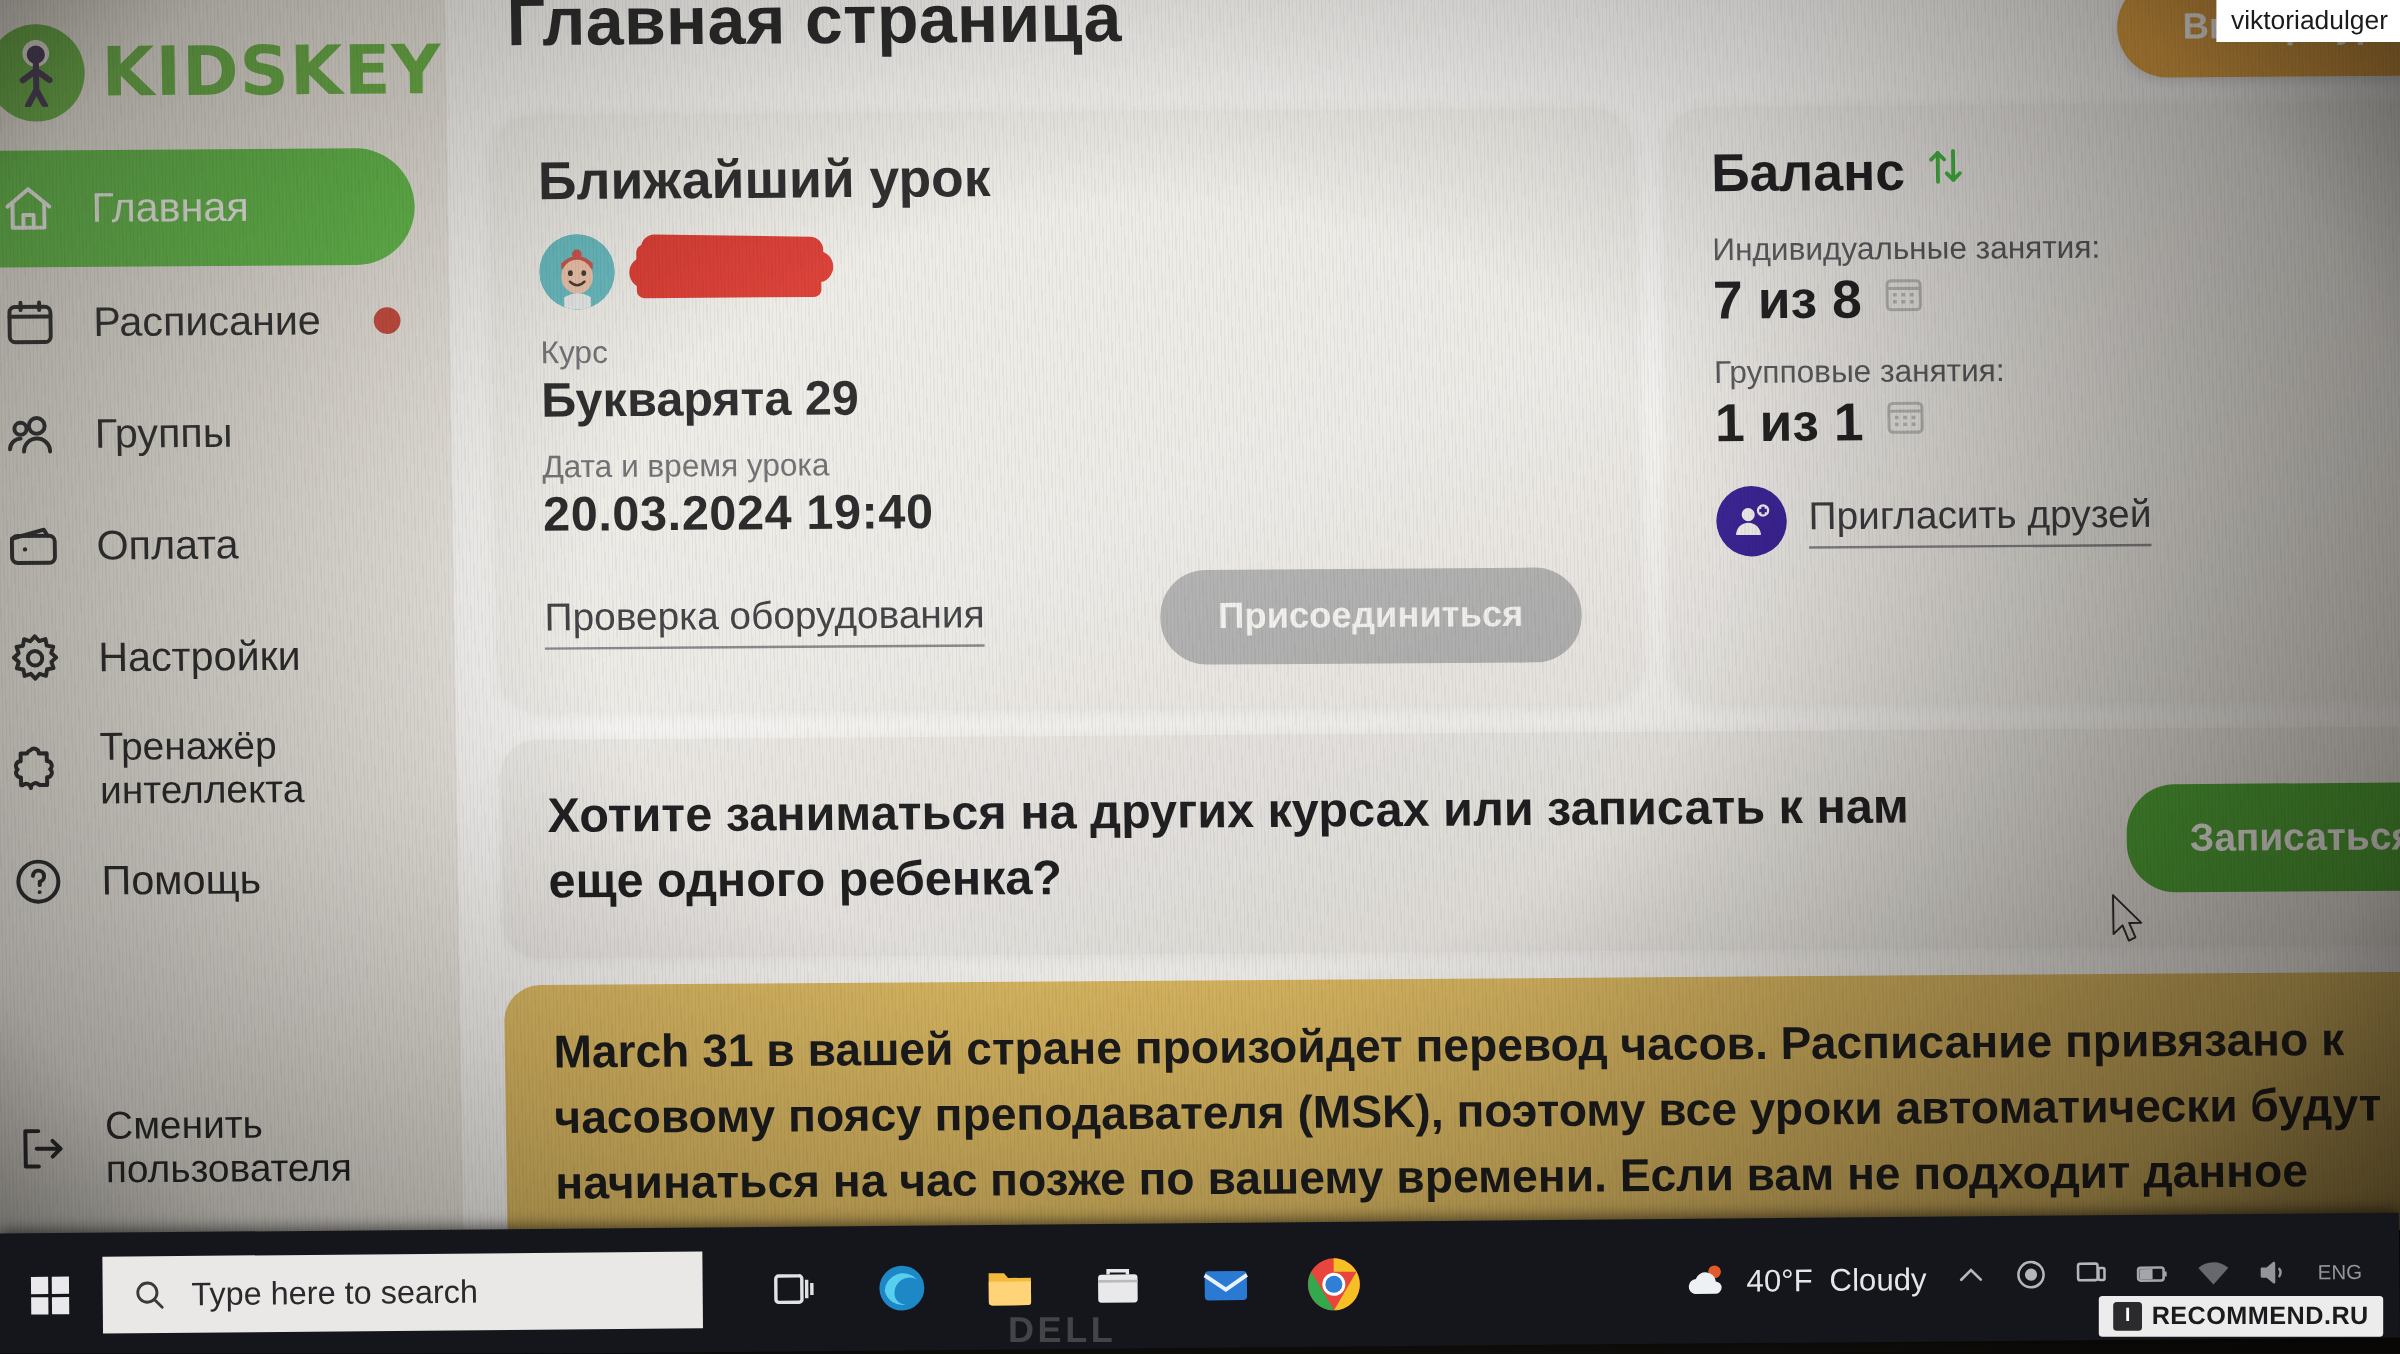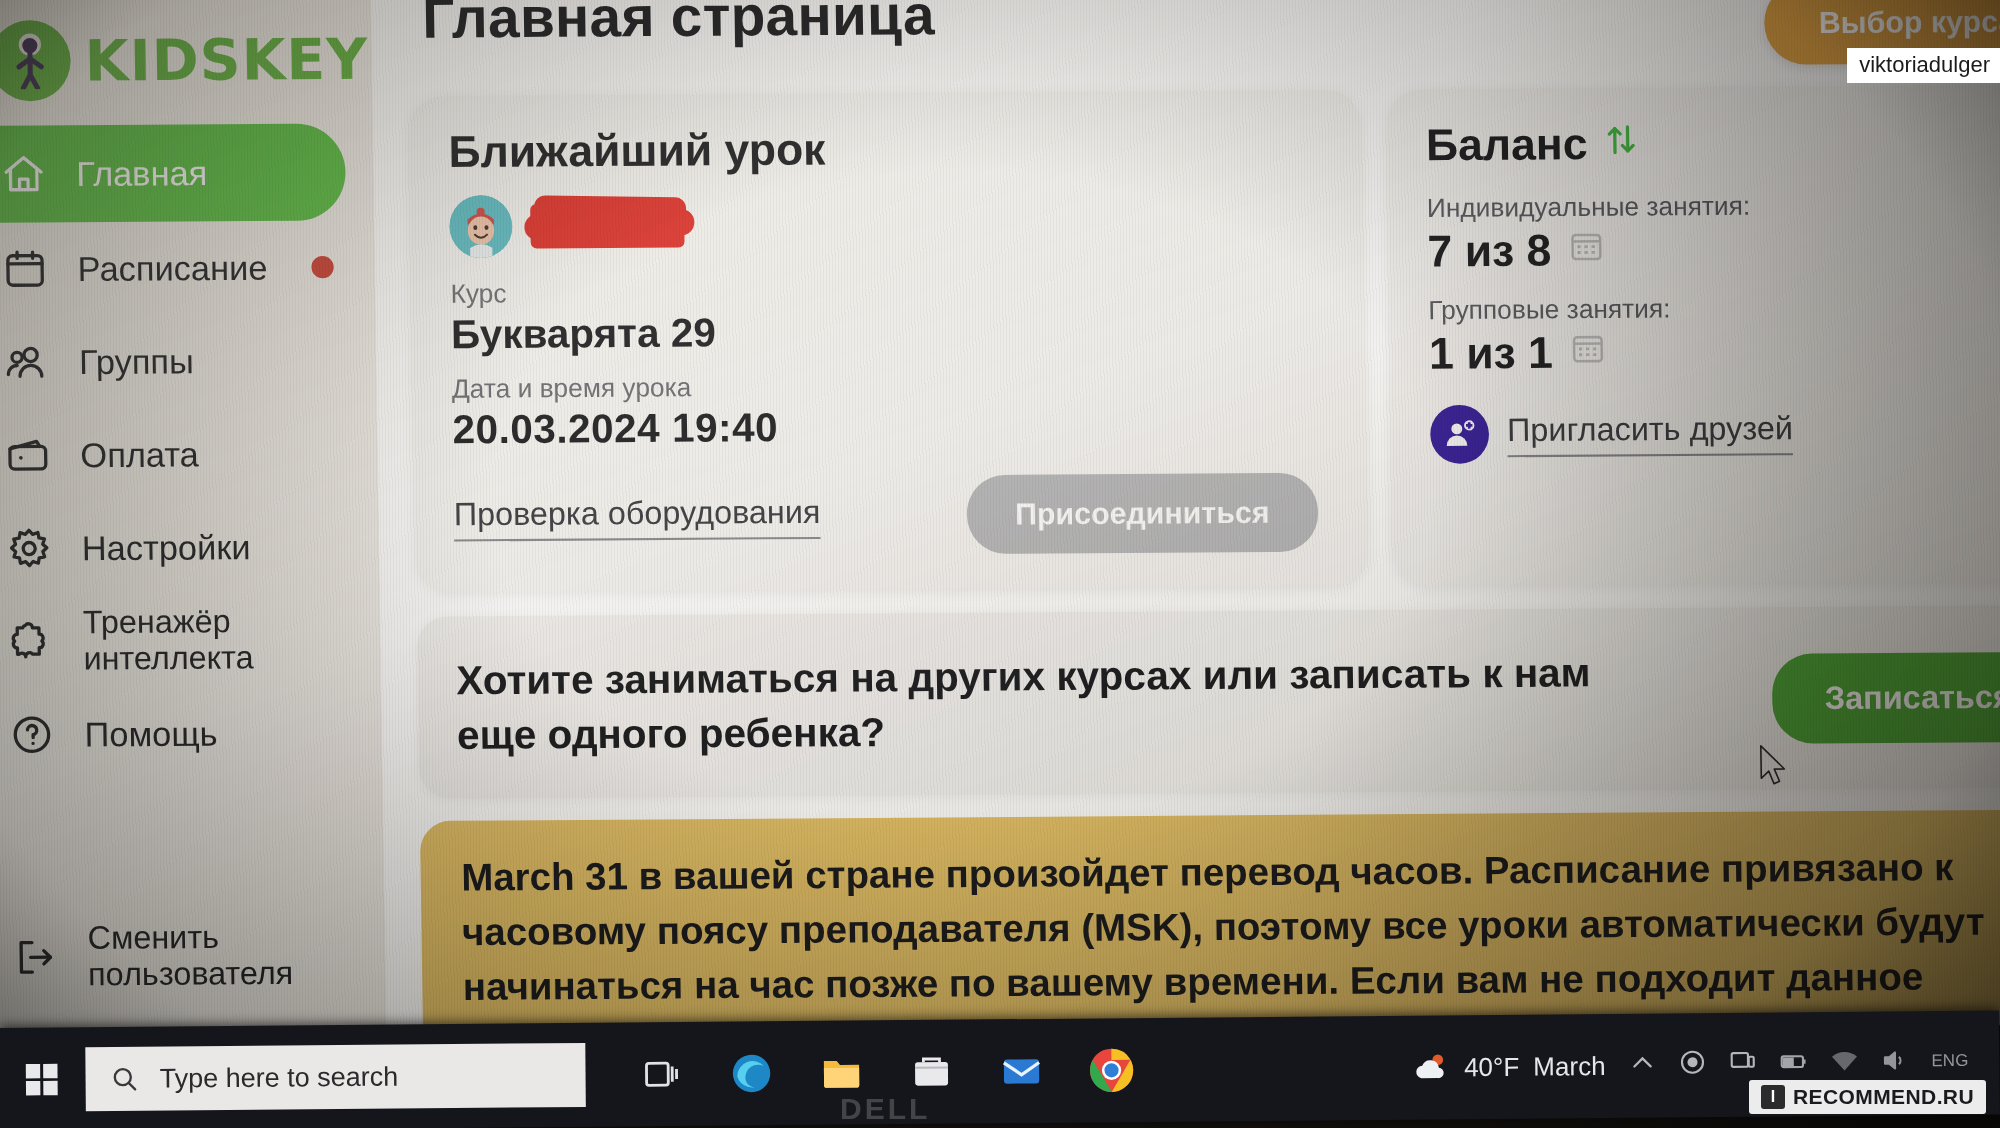--- a/index.html
+++ b/index.html
@@ -375,21 +375,20 @@
   }
   .tray-weather { display: flex; align-items: center; gap: 14px; }
   .tray-icons { display: flex; align-items: center; gap: 20px; opacity: 0.8; }
 
   
   .wm-user {
     position: absolute; right: 0; top: 0; z-index: 95;
     background: #ffffff; color: #1b1b1d;
     font-size: 22px;
     padding: 4px 10px 5px 12px;
-    margin-top: 48px;
   }
   .wm-brand {
     position: absolute; right: 14px; bottom: 14px; z-index: 95;
     display: flex; align-items: center; gap: 8px;
     background: rgba(255,255,255,0.92);
     padding: 5px 12px; border-radius: 3px;
   }
   .wm-brand .sq {
     width: 24px; height: 24px; background: #2b2b2d; color: #fff;
     font-size: 16px; display:flex; align-items:center; justify-content:center;
@@ -712,21 +711,21 @@
       </span>
     </div>
 
     <div class="tray">
       <span class="tray-weather">
         <svg width="40" height="40" viewBox="0 0 24 24">
           <circle cx="16.4" cy="7.4" r="3.2" fill="#e05a2b"></circle>
           <path d="M6.4 18.4 a3.8 3.8 0 0 1 0.6 -7.5 a5.2 5.2 0 0 1 10 1.3 a3.1 3.1 0 0 1 -0.5 6.2z" fill="#eef1f4"></path>
         </svg>
         <span>40°F</span>
-        <span>March</span>
+        <span>Cloudy</span>
       </span>
       <span class="tray-icons">
         <span>
           <svg width="30" height="30" viewBox="0 0 24 24" fill="none" stroke="#dedee2" stroke-width="1.8" stroke-linecap="round">
               <path d="M5.5 15 L12 8.6 L18.5 15"></path>
             </svg>
         </span>
         <span>
           <svg width="30" height="30" viewBox="0 0 24 24" fill="none" stroke="#dedee2" stroke-width="1.7">
               <circle cx="12" cy="12" r="8.4"></circle>

